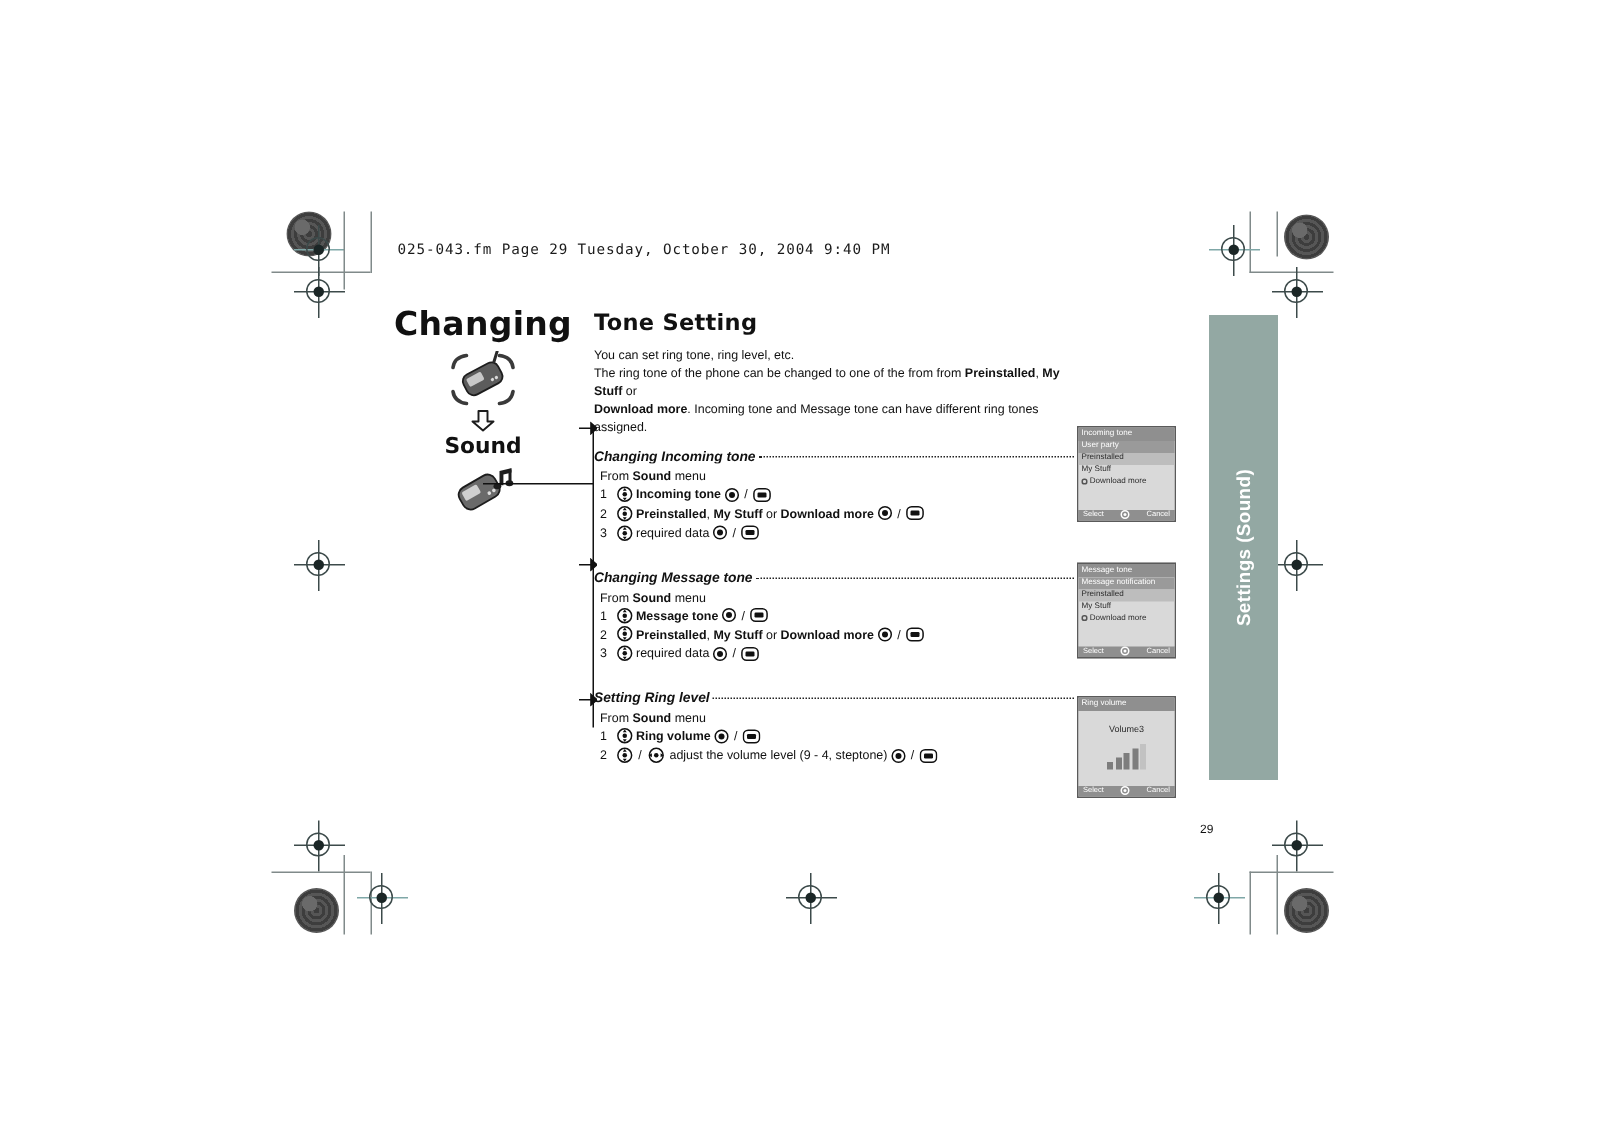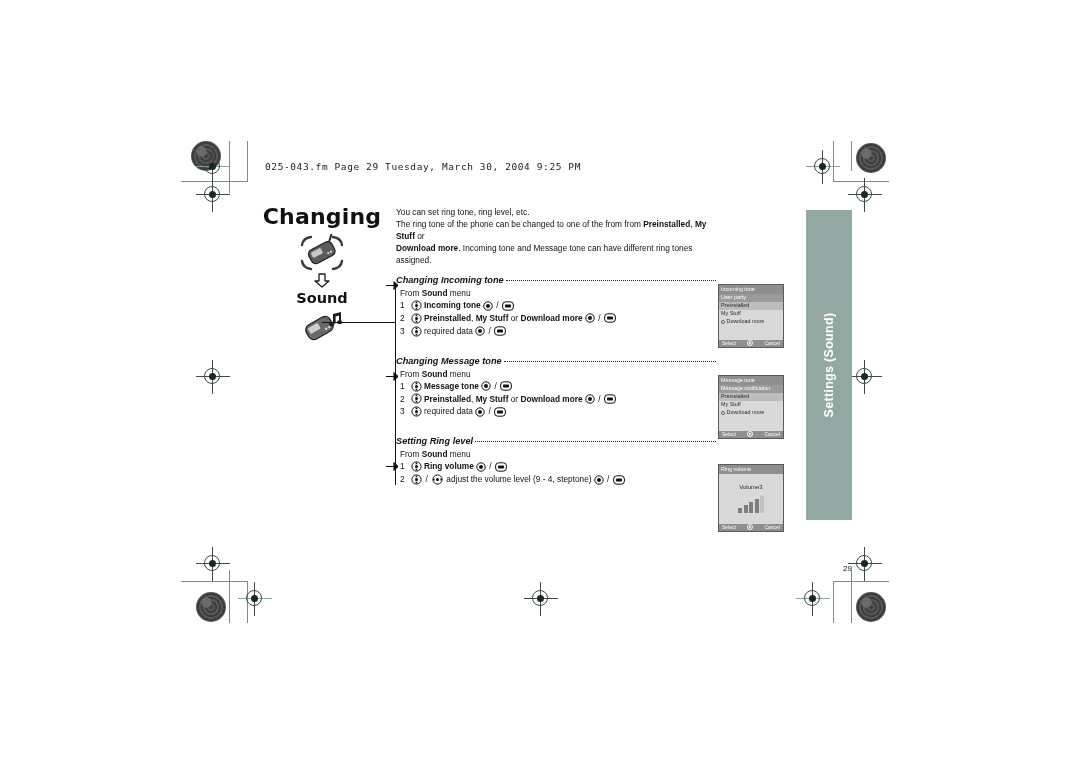--- a/index.html
+++ b/index.html
@@ -369,21 +369,21 @@
 <div class="cropline" style="left:833px; top:581px; width:1px; height:42px;"></div>
 <div class="cropline" style="left:851px; top:570px; width:1px; height:53px;"></div>
 <div class="blob" style="left:856px; top:592px;"></div>
 <div class="regmark teal" style="left:796px; top:582px;">
   <div class="h"></div>
     <div class="v"></div>
     <div class="ring"></div>
     <div class="dot"></div>
 </div>
 
-<div class="fileline" style="left:265px; top:161px;">025-043.fm  Page 29  Tuesday, March 30, 2004  9:25 PM</div>
+<div class="fileline" style="left:265px; top:161px;">025-043.fm  Page 29  Tuesday, October 30, 2004  9:40 PM</div>
 
 <div class="side-tab">
   <span>Settings (Sound)</span>
 </div>
 
 <div class="leftcol">
   <div class="chapter-title">Changing</div>
 
   <div class="icon-box">
     <svg width="56" height="38" viewBox="0 0 56 38" style="margin-top:2px;">
@@ -434,20 +434,21 @@
   </svg>
 <svg style="position:absolute; left:386px; top:372px;" width="12" height="9" viewBox="0 0 12 9">
     <path d="M0 4.5 H8 M8 1 L12 4.5 L8 8 Z" stroke="#111" stroke-width="1.1" fill="#111"></path>
   </svg>
 <svg style="position:absolute; left:386px; top:462px;" width="12" height="9" viewBox="0 0 12 9">
     <path d="M0 4.5 H8 M8 1 L12 4.5 L8 8 Z" stroke="#111" stroke-width="1.1" fill="#111"></path>
   </svg>
 
 <div class="main">
 
+  <h1 class="tone-title">Tone Setting</h1>
 
   <div class="intro">
     <span>You can set ring tone, ring level, etc.</span><br>
     <span>The ring tone of the phone can be changed to one of the from from </span><b>Preinstalled</b><span>, </span><b>My Stuff</b><span> or</span><br>
     <b>Download more</b><span>. Incoming tone and Message tone can have different ring tones assigned.</span>
   </div>
 
   
   <div class="sec-head">
     <span class="label">Changing Incoming tone</span>
@@ -678,13 +679,13 @@
       <i class="off" style="height:17px;"></i>
     </div>
   </div>
   <div class="ps-soft">
     <span>Select</span>
     <span class="mid"></span>
     <span>Cancel</span>
   </div>
 </div>
 
-<div class="pagenum" style="left:800px; top:564px;margin-left:43px;">29</div>
+<div class="pagenum" style="left:800px; top:548px;">29</div>
 
 </body></html>

